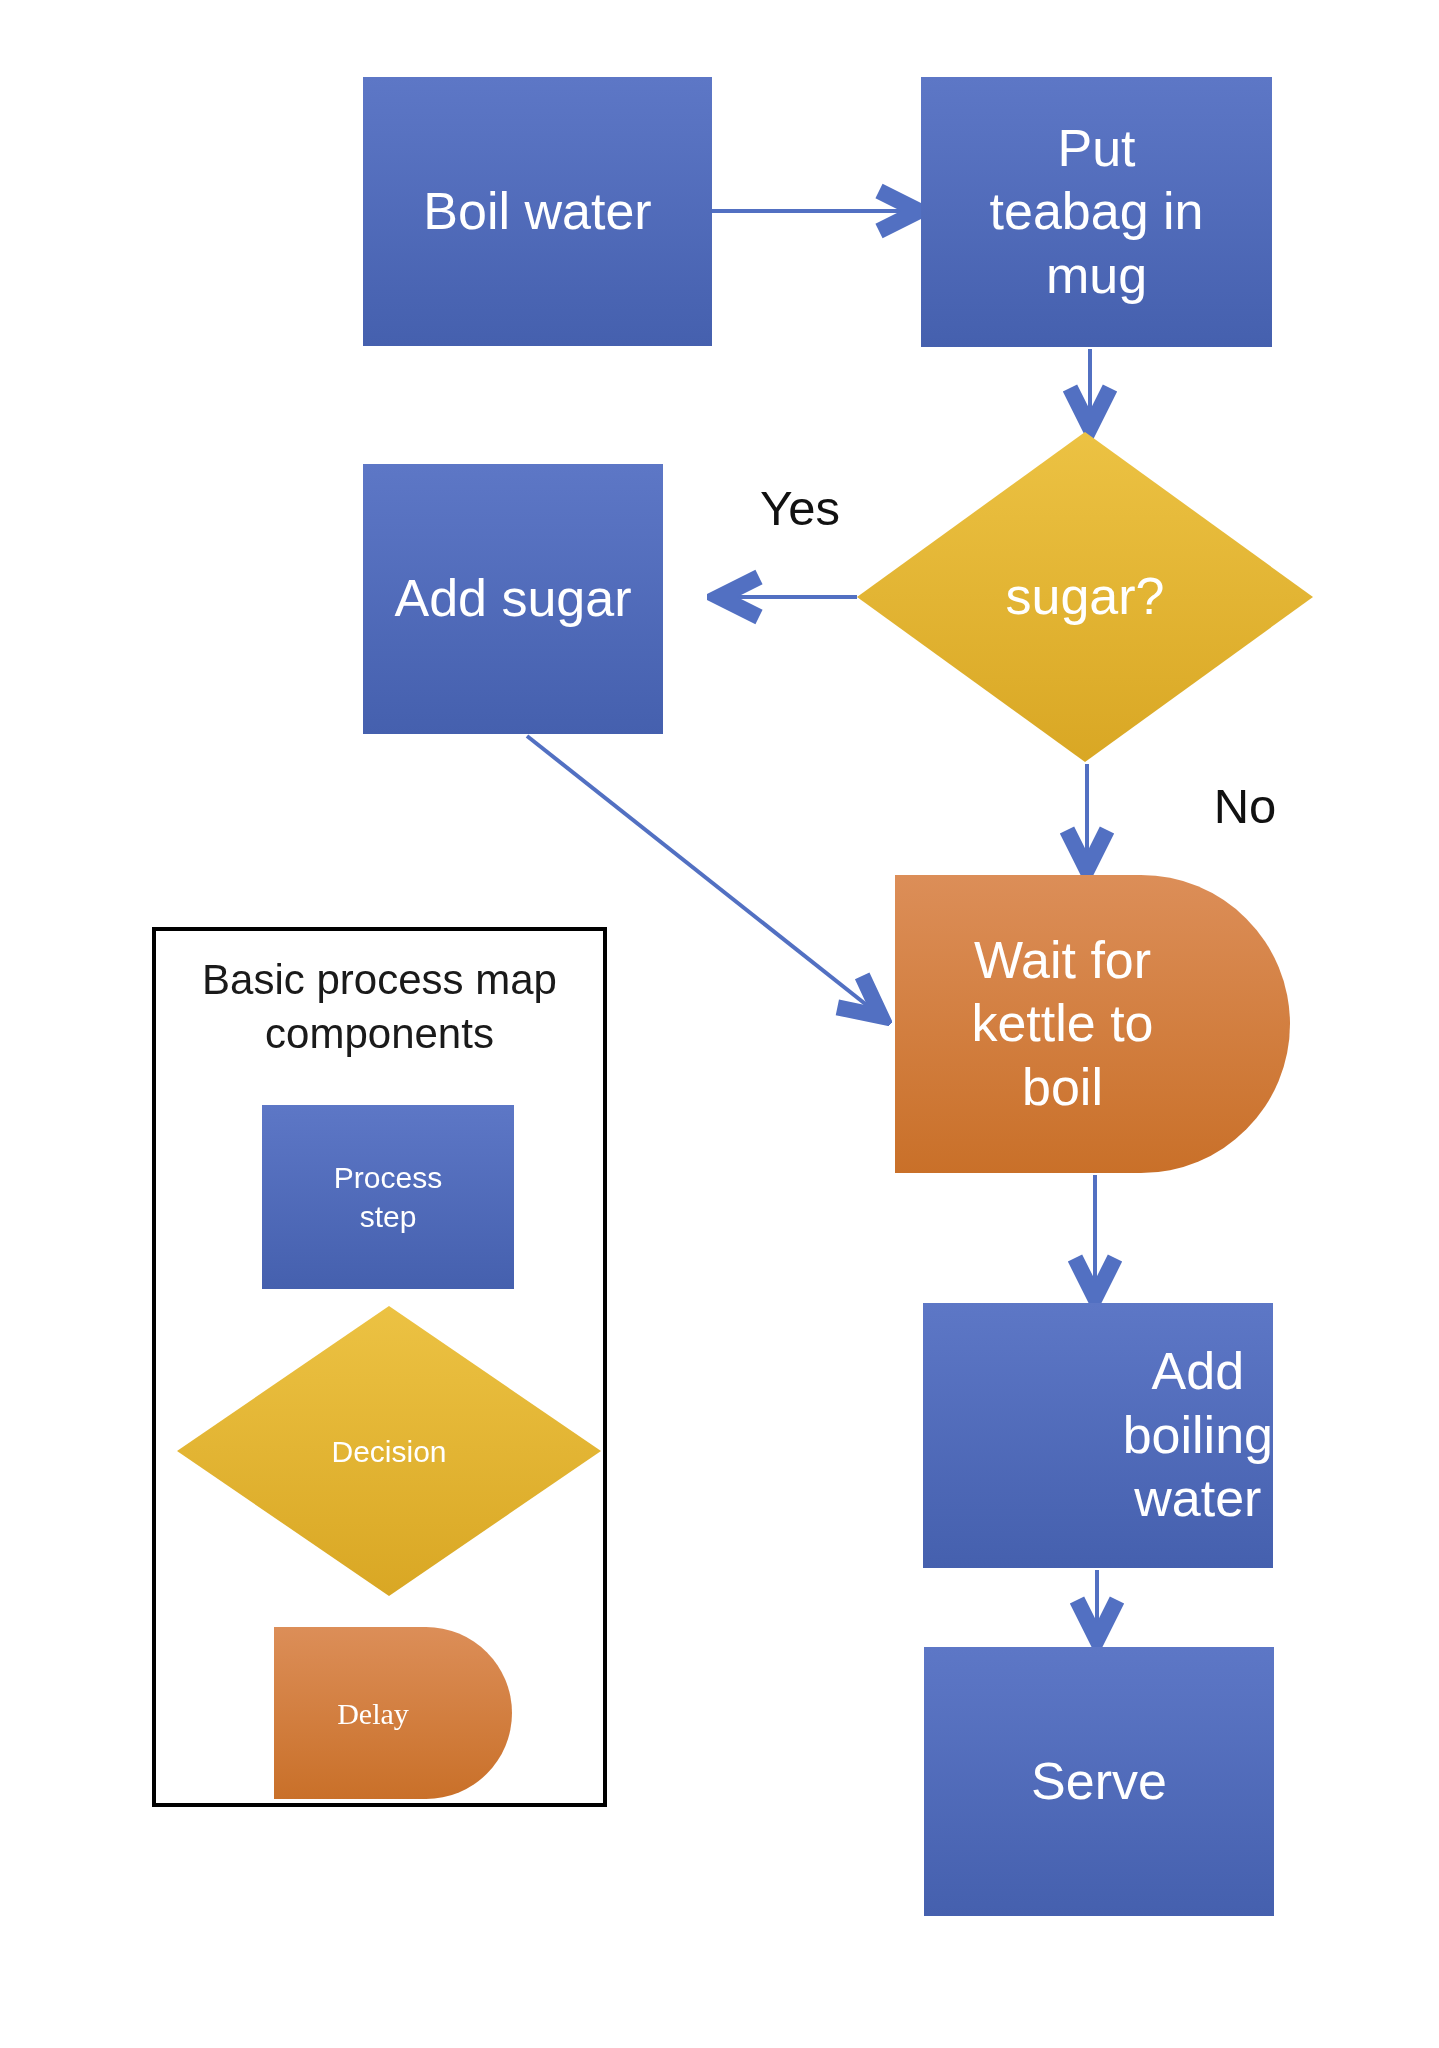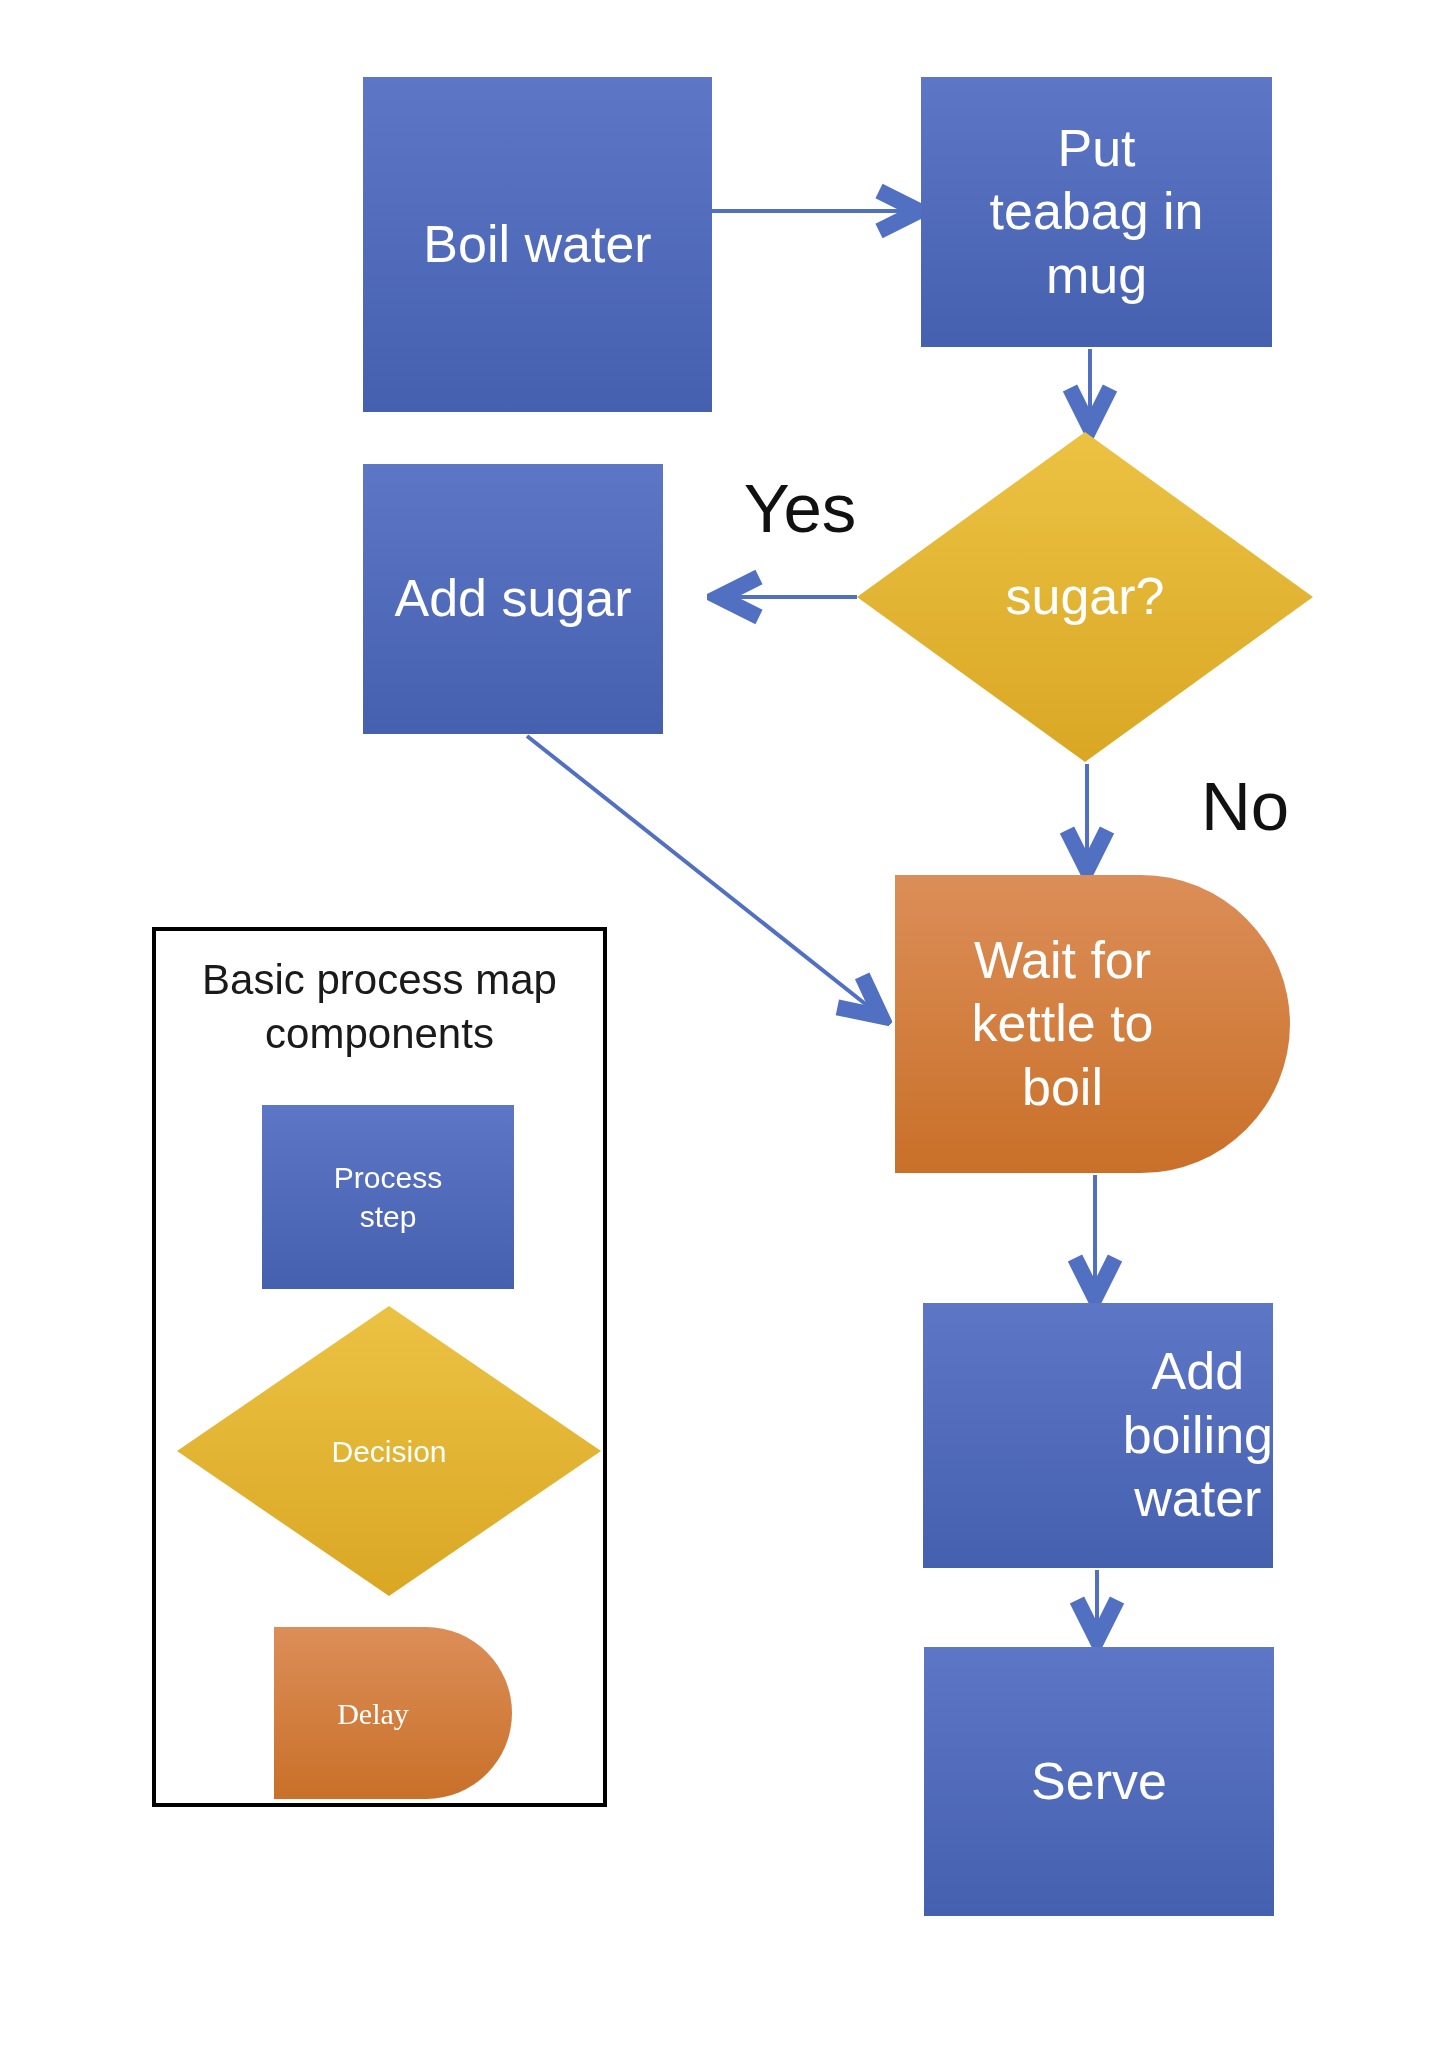--- a/index.html
+++ b/index.html
@@ -63,21 +63,21 @@
     clip-path: polygon(50% 0, 100% 50%, 50% 100%, 0 50%);
   }
   .delay {
     background: linear-gradient(180deg, var(--delay-top), var(--delay-bottom));
   }
 
   .edge-label {
     position: absolute;
     transform: translate(-50%, -50%);
     color: var(--edge-label-text);
-    font-size: 69px;
+    font-size: 49px;
     font-weight: 500;
     white-space: nowrap;
   }
 
   .legend {
     position: absolute;
     left: 152px; top: 927px;
     width: 455px; height: 880px;
     border: 4px solid var(--legend-border);
     background: var(--background);
@@ -107,21 +107,21 @@
     </defs>
     <path d="M712,211 H915" marker-end="url(#ah)"></path>
     <path d="M1090,349 V424" marker-end="url(#ah)"></path>
     <path d="M857,597 H723" marker-end="url(#ah)"></path>
     <path d="M1087,764 V866" marker-end="url(#ah)"></path>
     <path d="M527,736 L878,1014" marker-end="url(#ah)"></path>
     <path d="M1095,1175 V1294" marker-end="url(#ah)"></path>
     <path d="M1097,1570 V1636" marker-end="url(#ah)"></path>
   </svg>
 
-  <div class="node process" style="left:363px; top:77px; width:349px; height:335px;text-align:center;">
+  <div class="node process" style="left:363px; top:77px; width:349px; height:269px;text-align:center;">
     <span>Boil water</span>
   </div>
 
   <div class="node process" style="left:921px; top:77px; width:351px; height:270px;">
     <span>Put
 teabag in
 mug</span>
   </div>
 
   <div class="node decision" style="left:857px; top:432px; width:456px; height:330px;">

